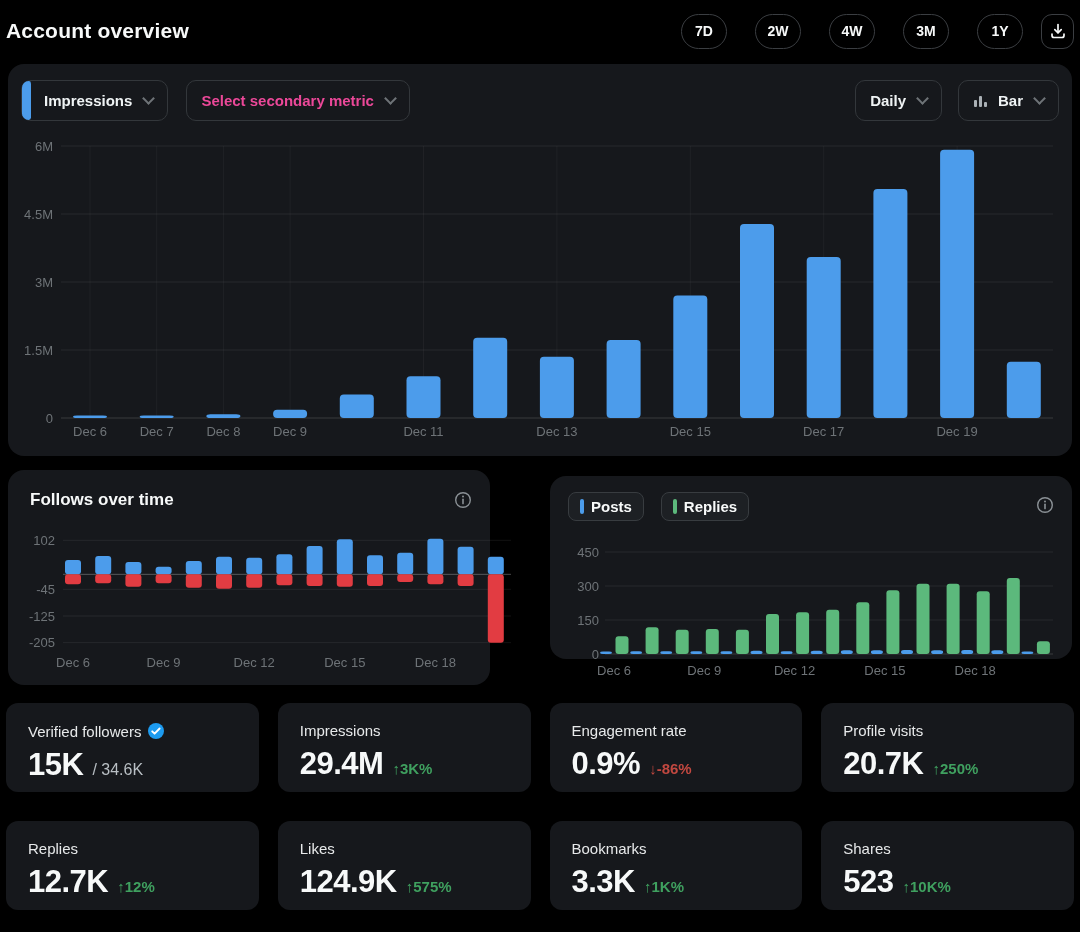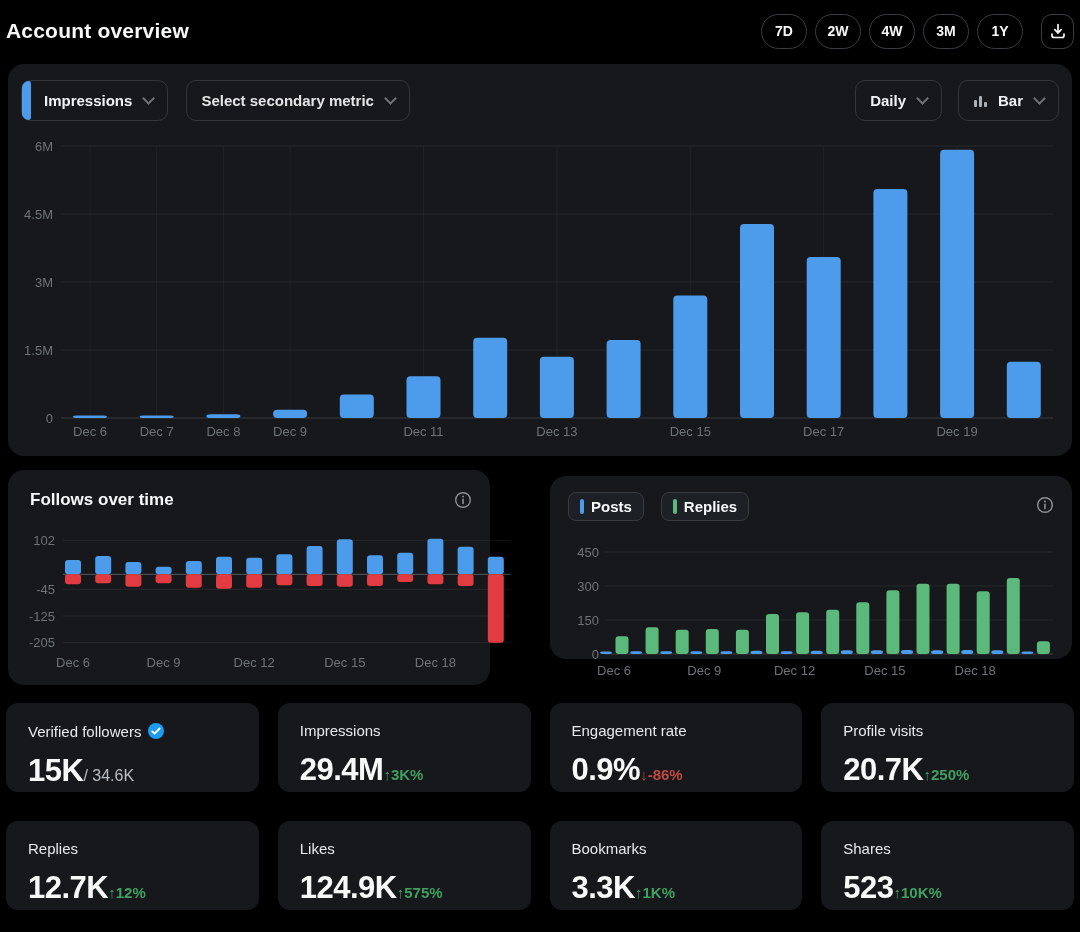--- a/index.html
+++ b/index.html
@@ -10,36 +10,36 @@
   svg text{font-family:"Liberation Sans",sans-serif;}
 
   
   .header{position:absolute;top:0;left:0;right:0;height:62px;display:flex;align-items:center;padding:0 6px;box-sizing:border-box;}
   .title{font-size:21px;font-weight:800;color:#f7f9f9;letter-spacing:.2px;}
   .header-right{margin-left:auto;display:flex;align-items:center;gap:18px;}
   .date-pill{background:#fff;color:#0f1419;font-weight:700;font-size:14px;height:35px;border-radius:18px;
     display:flex;align-items:center;gap:7px;padding:0 13px;border:none;cursor:pointer;white-space:nowrap;}
   .pill-btn{height:35px;min-width:46px;padding:0 10px;border-radius:18px;border:1px solid #3b3e42;background:transparent;
     color:#f7f9f9;font-weight:700;font-size:14px;display:flex;align-items:center;justify-content:center;box-sizing:border-box;cursor:pointer;font-family:inherit;}
-  .btn-group{display:flex;align-items:center;gap:8px;}
+  .btn-group{display:flex;align-items:center;gap:28px;}
   .export-btn{height:35px;width:33px;border-radius:11px;border:1px solid #3b3e42;background:transparent;display:flex;align-items:center;justify-content:center;cursor:pointer;}
 
   
   .card{position:absolute;background:#16181c;border-radius:16px;}
   #main-card{left:8px;top:64px;width:1064px;height:392px;}
   #follows-card{left:8px;top:470px;width:482px;height:215px;}
   #posts-card{left:550px;top:476px;width:522px;height:183px;}
 
   
   .controls{position:absolute;top:16px;left:13px;right:13px;display:flex;align-items:center;gap:18px;}
   .dd{height:41px;border:1px solid #33373b;border-radius:10px;display:flex;align-items:center;font-size:15px;font-weight:700;
     color:#eff3f4;padding:0 14px;gap:10px;background:transparent;box-sizing:border-box;position:relative;cursor:pointer;font-family:inherit;}
   #primary-dd{padding-left:22px;}
   #primary-dd .accent{position:absolute;left:0;top:0;bottom:0;width:9px;background:var(--accent-blue);border-radius:8px 3px 3px 8px;}
-  .dd .muted{color:#e5e5e5;}
+  .dd .muted{color:#ec4899;}
   .chev{width:7px;height:7px;border-right:2px solid #6e7377;border-bottom:2px solid #6e7377;transform:rotate(45deg);margin-top:-4px;margin-left:2px;}
   .right-dds{margin-left:auto;display:flex;gap:16px;}
 
   #chart-impressions{position:absolute;left:13px;top:66px;}
   #chart-follows{position:absolute;left:9px;top:56px;}
   #chart-posts{position:absolute;left:9px;top:58px;}
 
   .card-head{display:flex;align-items:center;justify-content:space-between;padding:20px 18px 0 22px;}
   .card-title{font-size:17px;font-weight:700;color:#f7f9f9;}
   .icon-btn{background:none;border:none;padding:0;cursor:pointer;display:flex;}
@@ -49,21 +49,21 @@
   .chip .pill{width:4px;height:15px;border-radius:2px;}
   .chip .lab{font-size:15px;font-weight:700;color:#f7f9f9;}
   #posts-info{position:absolute;top:20px;right:18px;}
 
   
   .stats-row{position:absolute;left:6px;right:6px;display:flex;gap:19px;}
   #stats-row-0{top:703px;}
   #stats-row-1{top:821px;}
   .stat-card{flex:1;height:89px;background:#16181c;border-radius:12px;padding:19px 16px 0 22px;box-sizing:border-box;}
   .stat-label{font-size:15px;color:#e7e9ea;font-weight:500;display:flex;align-items:center;gap:6px;}
-  .stat-valuerow{margin-top:13px;display:flex;align-items:baseline;}
+  .stat-valuerow{margin-top:7px;display:flex;align-items:baseline;gap:9px;}
   .stat-value{font-size:31px;font-weight:800;color:#f7f9f9;letter-spacing:-0.5px;}
   .stat-suffix{font-size:16px;color:#b9bfc4;font-weight:500;}
   .stat-delta{font-size:15px;font-weight:700;white-space:nowrap;}
   .up{color:var(--delta-green);}
   .down{color:var(--delta-red);}
 </style>
 </head>
 <body style="--accent-blue: #4c9ceb; --delta-green: #3fa05f; --delta-red: #c24840;">
 
 <div class="header">

